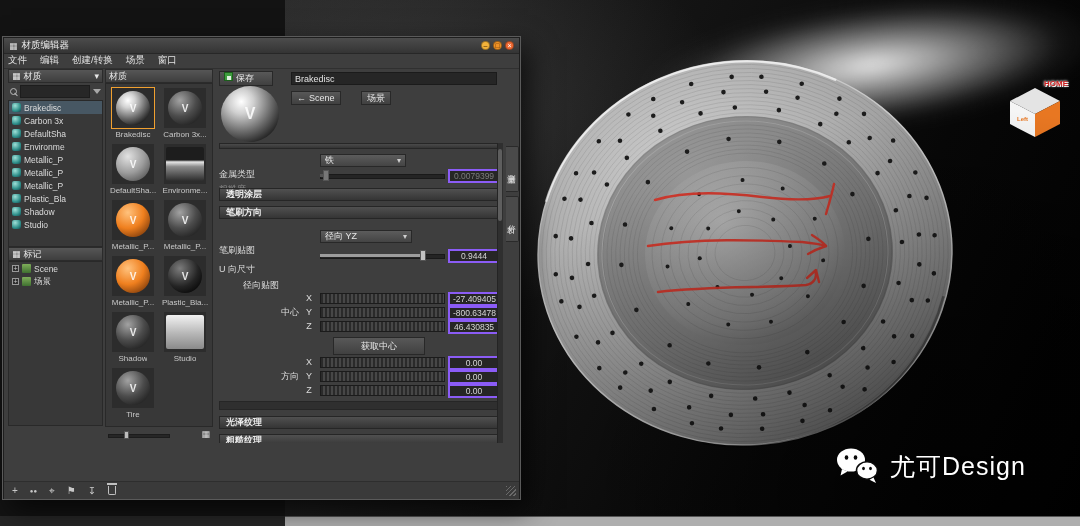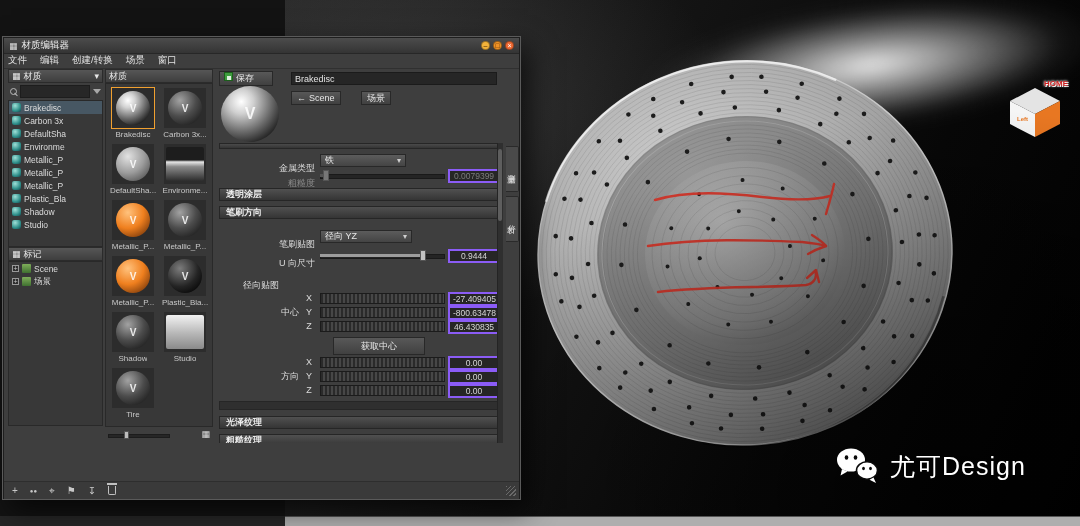--- a/index.html
+++ b/index.html
@@ -108,21 +108,21 @@
   .preview-ball{position:absolute;left:6px;top:17px;width:58px;height:56px;border-radius:50%;
                 background:radial-gradient(circle at 35% 28%,#fff,#d0d0d0 22%,#6a6a6a 55%,#202020 80%,#4c4c4c 96%)}
   .preview-ball .vmark{font-size:16px}
   .name-field{position:absolute;left:76px;top:3px;width:206px;height:13px;background:#262626;border:1px solid #1b1b1b;
               color:#e2e2e2;font-size:9px;padding:0 3px}
   .sc-btn{position:absolute;top:22px;height:14px;display:flex;align-items:center;gap:3px;padding:0 5px;
           background:linear-gradient(#585858,#404040);border:1px solid #282828;color:#e6e6e6}
 
   .props{position:absolute;left:2px;top:74px;width:286px;height:300px;background:#3e3e3e;overflow:hidden}
   .prow{position:absolute;left:2px;width:280px;height:13px}
-  .lbl{position:absolute;left:0;top:8px;width:96px;text-align:right;line-height:13px;color:#dcdcdc;white-space:nowrap}
+  .lbl{position:absolute;left:0;top:14px;width:96px;text-align:left;line-height:13px;color:#dcdcdc;white-space:nowrap}
   .lbl.dim{color:#8b8b8b}
   .glbl{position:absolute;left:0;top:0;width:80px;text-align:right;line-height:13px;color:#dcdcdc}
   .axis{position:absolute;left:84px;width:12px;text-align:center;line-height:13px;color:#dcdcdc}
   .ctrl{position:absolute;left:101px;width:125px;top:1px;height:11px}
   .val{position:absolute;left:229px;width:52px;height:14px;top:0;background:#262626;border:2px solid #8b5cf6;
        color:#d6d6d6;font-size:8.5px;text-align:center;line-height:11px;padding:0 3px}
   .val.dim{color:#7c7c7c}
   .sec-hdr{position:absolute;left:2px;width:280px;height:13px;background:linear-gradient(#505050,#353535);
            border:1px solid #262626;font-weight:bold;font-size:9px;color:#ececec;display:flex;align-items:center;padding-left:6px}
   .cut-bar{position:absolute;left:2px;width:280px;background:linear-gradient(#4a4a4a,#343434);border:1px solid #262626}

